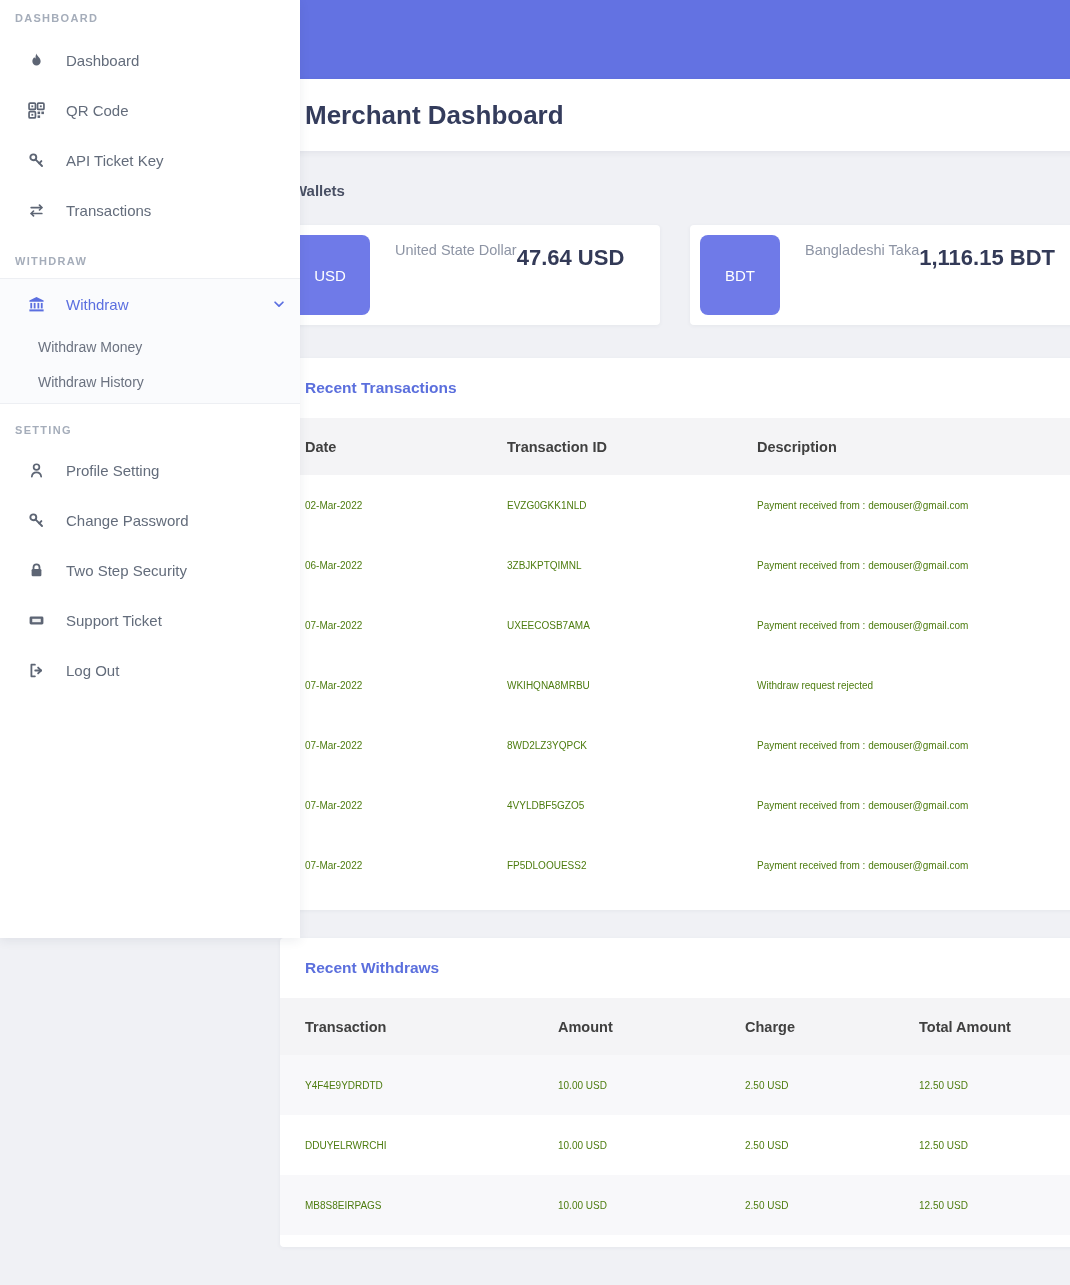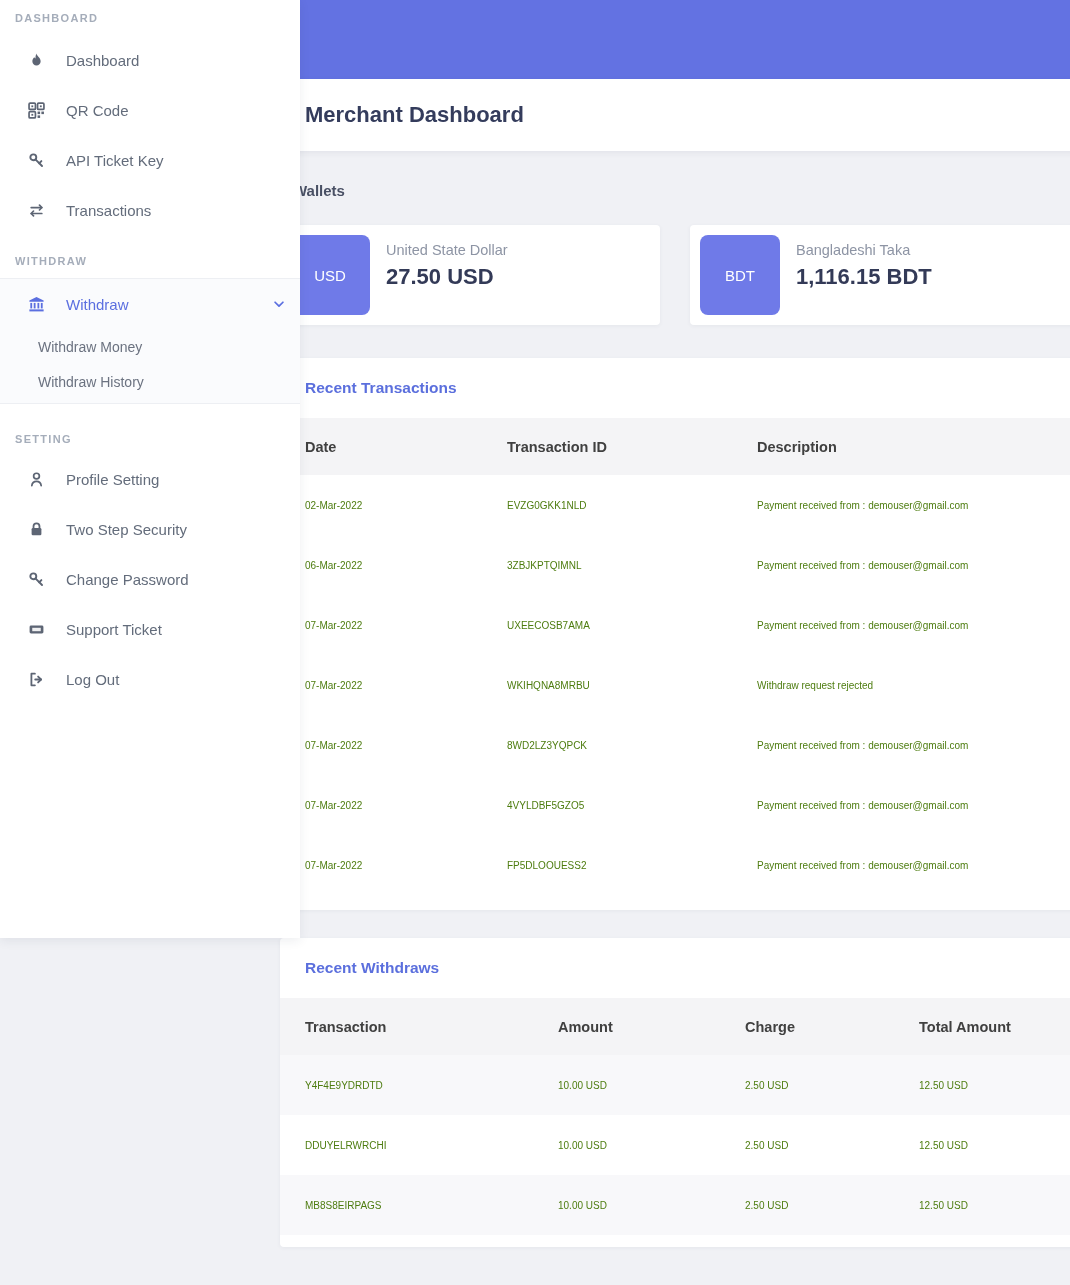--- a/index.html
+++ b/index.html
@@ -22,21 +22,21 @@
   }
   .section-label {
     padding:0 15px;
     font-size:11px; font-weight:700;
     letter-spacing:1.3px;
     color:#a5adba;
     margin:10px 0 8px 0;
     height:17px; line-height:17px;
   }
   .section-label.spaced { margin-top:18px; margin-bottom:8px; }
-  .section-label.setting { margin-top:27px; margin-bottom:6px; }
+  .section-label.setting { margin-top:18px; margin-bottom:6px; }
   .nav-item {
     display:flex; align-items:center;
     height:50px; padding-left:28px; padding-right:14px;
     font-size:15px; color:#636c7b;
     cursor:pointer;
   }
   .nav-item .icon {
     width:17px; height:17px; margin-right:21px;
     color:#5d6574; flex:none; display:flex; align-items:center; justify-content:center;
   }
@@ -74,21 +74,21 @@
 
   
   .title-card {
     position:absolute; left:280px; top:79px;
     width:811px; height:72px;
     background:#ffffff; border-radius:5px;
     box-shadow:0 2px 6px rgba(50,60,90,.07);
     display:flex; align-items:center; padding-left:25px;
     z-index:3;
   }
-  .page-title { font-size:22px; font-weight:700; color:#343c5c; }
+  .page-title { font-size:26px; font-weight:700; color:#343c5c; }
 
   
   .wallets-heading {
     position:absolute; left:293px; top:182px;
     font-size:15px; font-weight:700; color:#495064;
     z-index:2;
   }
   .wallet-card {
     position:absolute; top:225px; height:100px;
     background:#ffffff; border-radius:4px;
@@ -96,21 +96,21 @@
     display:flex; padding:10px; z-index:2;
   }
   .wallet-card.usd { left:280px; width:380px; }
   .wallet-card.bdt { left:690px; width:401px; }
   .wallet-badge {
     width:80px; height:80px; border-radius:8px;
     background:#6f7ae8; color:#ffffff; font-size:15px;
     display:flex; align-items:center; justify-content:center;
     flex:none;
   }
-  .wallet-info { margin-left:16px; padding-top:6px; display:flex; flex-direction:column; }
+  .wallet-info { margin-left:25px; padding-top:6px; display:flex; flex-direction:row; }
   .wallet-currency { font-size:14.5px; color:#8d94a4; line-height:19px; }
   .wallet-balance { font-size:22px; font-weight:700; color:#333a57; line-height:30px; margin-top:2px; }
 
   
   .panel {
     position:absolute; left:280px; width:811px;
     background:#ffffff; border-radius:4px;
     box-shadow:0 1px 4px rgba(50,60,90,.06);
     overflow:hidden; z-index:2;
   }
@@ -223,37 +223,37 @@
       <svg viewBox="0 0 16 16" fill="none" stroke="currentColor" stroke-width="1.6" stroke-linecap="round">
         <circle cx="8" cy="4.8" r="2.7"></circle>
           <path d="M3.6 13.8c.3-2.6 2-4.1 4.4-4.1s4.1 1.5 4.4 4.1"></path>
       </svg>
     </span>
     <span class="nav-label">Profile Setting</span>
   </div>
 
   <div class="nav-item">
     <span class="icon">
-      <svg viewBox="0 0 16 16">
-        <path d="M5.2 6.5V5a2.8 2.8 0 015.6 0v1.5" fill="none" stroke="currentColor" stroke-width="1.7"></path>
-        <rect x="3.4" y="6.5" width="9.2" height="7" rx="1.2" fill="currentColor"></rect>
-      </svg>
-    </span>
-    <span class="nav-label">Two Step Security</span>
-  </div>
-
-  <div class="nav-item">
-    <span class="icon">
       <svg viewBox="0 0 16 16" fill="none" stroke="currentColor" stroke-width="1.8" stroke-linecap="round">
         <circle cx="5" cy="5" r="2.8"></circle>
           <path d="M7.2 7.2l6 6"></path>
           <path d="M10.6 10.6l2-2"></path>
       </svg>
     </span>
     <span class="nav-label">Change Password</span>
+  </div>
+
+  <div class="nav-item">
+    <span class="icon">
+      <svg viewBox="0 0 16 16">
+        <path d="M5.2 6.5V5a2.8 2.8 0 015.6 0v1.5" fill="none" stroke="currentColor" stroke-width="1.7"></path>
+        <rect x="3.4" y="6.5" width="9.2" height="7" rx="1.2" fill="currentColor"></rect>
+      </svg>
+    </span>
+    <span class="nav-label">Two Step Security</span>
   </div>
 
   <div class="nav-item">
     <span class="icon">
       <svg viewBox="0 0 16 16" fill="currentColor">
         <rect x="1.5" y="4.2" width="13" height="7.6" rx="1.4"></rect>
         <rect x="4" y="6.4" width="8" height="3.2" fill="#ffffff" opacity="0.9"></rect>
       </svg>
     </span>
     <span class="nav-label">Support Ticket</span>
@@ -282,21 +282,21 @@
 <section class="title-card">
   <h1 class="page-title">Merchant Dashboard</h1>
 </section>
 
 <div class="wallets-heading">Wallets</div>
 
 <section class="wallet-card usd">
   <div class="wallet-badge">USD</div>
   <div class="wallet-info">
     <span class="wallet-currency">United State Dollar</span>
-    <span class="wallet-balance">27.50 USD</span>
+    <span class="wallet-balance">47.64 USD</span>
   </div>
 </section>
 
 <section class="wallet-card bdt">
   <div class="wallet-badge">BDT</div>
   <div class="wallet-info">
     <span class="wallet-currency">Bangladeshi Taka</span>
     <span class="wallet-balance">1,116.15 BDT</span>
   </div>
 </section>

